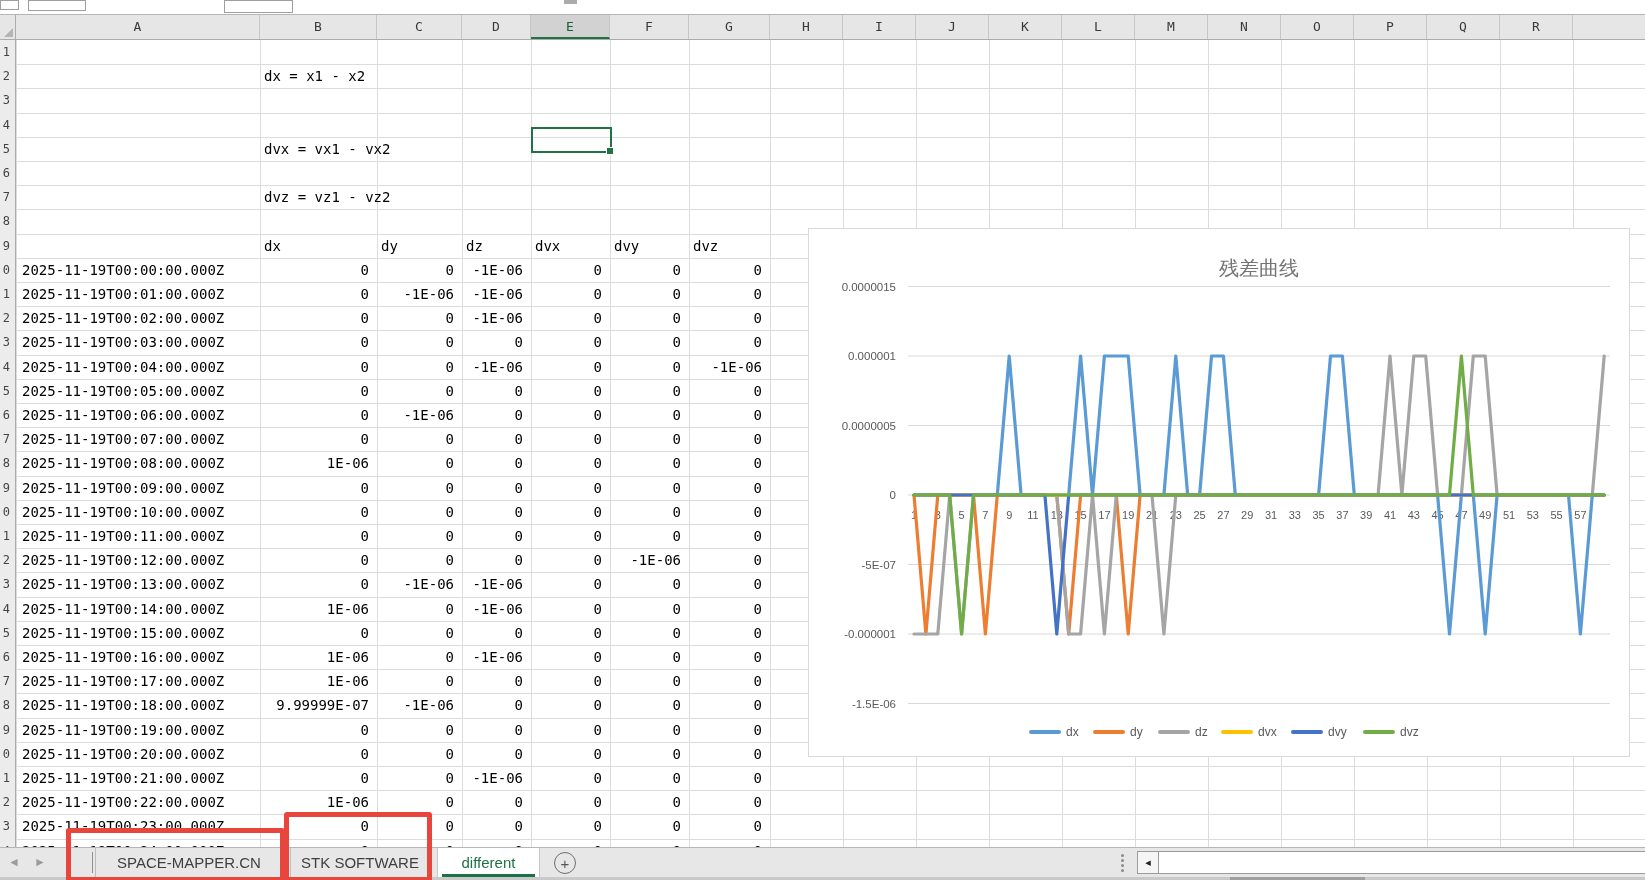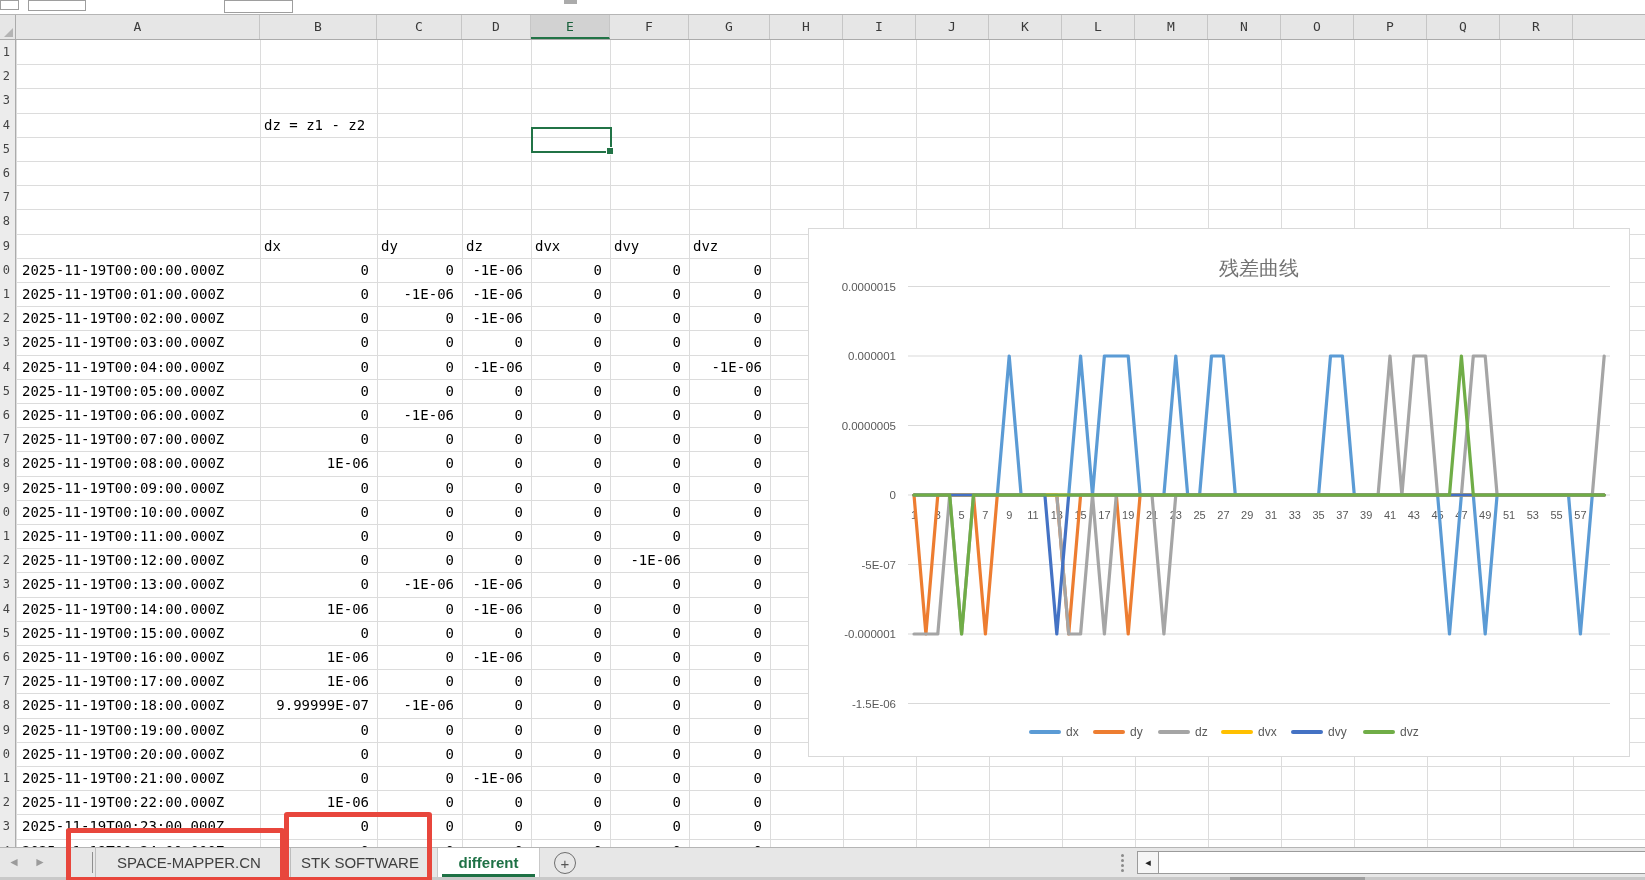--- a/index.html
+++ b/index.html
@@ -13,21 +13,21 @@
   .hline{position:absolute;height:1px;background:#DCDCDC;left:0;width:1645px;}
   .colh{position:absolute;top:0;height:26px;line-height:26px;text-align:center;
         font-family:"DejaVu Sans Mono",monospace;font-size:13px;color:#3a3a3a;
         border-right:1px solid #C6C6C6;box-sizing:border-box;background:#E6E6E6;}
   .colh.sel{background:#D2D2D2;border-bottom:2px solid #217346;color:#17603a;}
   .stubd{position:absolute;font-family:"DejaVu Sans Mono",monospace;font-size:12px;color:#444;
          text-align:right;line-height:24.2px;}
   .tab{position:absolute;top:0;height:100%;display:flex;align-items:center;justify-content:center;
        font-size:15px;color:#3f3f3f;box-sizing:border-box;border-left:1px solid #BDBDBD;
        border-right:1px solid #BDBDBD;background:#E7E7E7;cursor:pointer;}
-  .tab.active{background:#FFFFFF;color:#1E7145;border-left:1px solid #C9C9C9;border-right:1px solid #C9C9C9;font-weight:bold;}
+  .tab.active{background:#FFFFFF;color:#1E7145;border-left:1px solid #C9C9C9;border-right:1px solid #C9C9C9;}
   .tab.active .uline{position:absolute;left:4px;right:4px;bottom:0;height:3px;background:#1E7145;}
   .redbox{position:absolute;border:5px solid #E8463C;border-radius:3px;z-index:60;}
   .legend-item{position:absolute;display:flex;align-items:center;gap:5px;top:496px;}
   .legend-swatch{display:inline-block;width:32px;height:4px;border-radius:2px;}
   .legend-label{font-size:12px;color:#595959;}
   .frag{position:absolute;box-sizing:border-box;border:1px solid #9E9E9E;background:#fff;}
   svg text{font-family:"Liberation Sans",sans-serif;}
 </style>
 </head>
 <body>
@@ -144,21 +144,23 @@
       <div class="stubd" style="left: -8px; top: 580.8px; width: 18px; height: 24.2px;">5</div>
       <div class="stubd" style="left: -8px; top: 605px; width: 18px; height: 24.2px;">6</div>
       <div class="stubd" style="left: -8px; top: 629.2px; width: 18px; height: 24.2px;">7</div>
       <div class="stubd" style="left: -8px; top: 653.4px; width: 18px; height: 24.2px;">8</div>
       <div class="stubd" style="left: -8px; top: 677.6px; width: 18px; height: 24.2px;">9</div>
       <div class="stubd" style="left: -8px; top: 701.8px; width: 18px; height: 24.2px;">0</div>
       <div class="stubd" style="left: -8px; top: 726px; width: 18px; height: 24.2px;">1</div>
       <div class="stubd" style="left: -8px; top: 750.2px; width: 18px; height: 24.2px;">2</div>
       <div class="stubd" style="left: -8px; top: 774.4px; width: 18px; height: 24.2px;">3</div>
       <div class="stubd" style="left: -8px; top: 798.6px; width: 18px; height: 24.2px;">4</div>
-      <div class="cellTxt" style="left: 264px; width: 300px; top: 72.6px; height: 24.2px;">dz = z1 - z2</div>
+      <div class="cellTxt" style="left: 264px; width: 300px; top: 24.2px; height: 24.2px;">dx = x1 - x2</div>
+      <div class="cellTxt" style="left: 264px; width: 300px; top: 96.8px; height: 24.2px;">dvx = vx1 - vx2</div>
+      <div class="cellTxt" style="left: 264px; width: 300px; top: 145.2px; height: 24.2px;">dvz = vz1 - vz2</div>
       <div class="cellTxt" style="left: 264px; width: 109px; top: 193.6px; height: 24.2px;">dx</div>
       <div class="cellTxt" style="left: 381px; width: 77px; top: 193.6px; height: 24.2px;">dy</div>
       <div class="cellTxt" style="left: 466px; width: 61px; top: 193.6px; height: 24.2px;">dz</div>
       <div class="cellTxt" style="left: 535px; width: 71px; top: 193.6px; height: 24.2px;">dvx</div>
       <div class="cellTxt" style="left: 614px; width: 71px; top: 193.6px; height: 24.2px;">dvy</div>
       <div class="cellTxt" style="left: 693px; width: 73px; top: 193.6px; height: 24.2px;">dvz</div>
       <div class="cellTxt" style="left: 22px; width: 234px; top: 217.8px; height: 24.2px;">2025-11-19T00:00:00.000Z</div>
       <div class="cellTxt num" style="left: 262px; width: 107px; top: 217.8px; height: 24.2px;">0</div>
       <div class="cellTxt num" style="left: 379px; width: 75px; top: 217.8px; height: 24.2px;">0</div>
       <div class="cellTxt num" style="left: 464px; width: 59px; top: 217.8px; height: 24.2px;">-1E-06</div>

